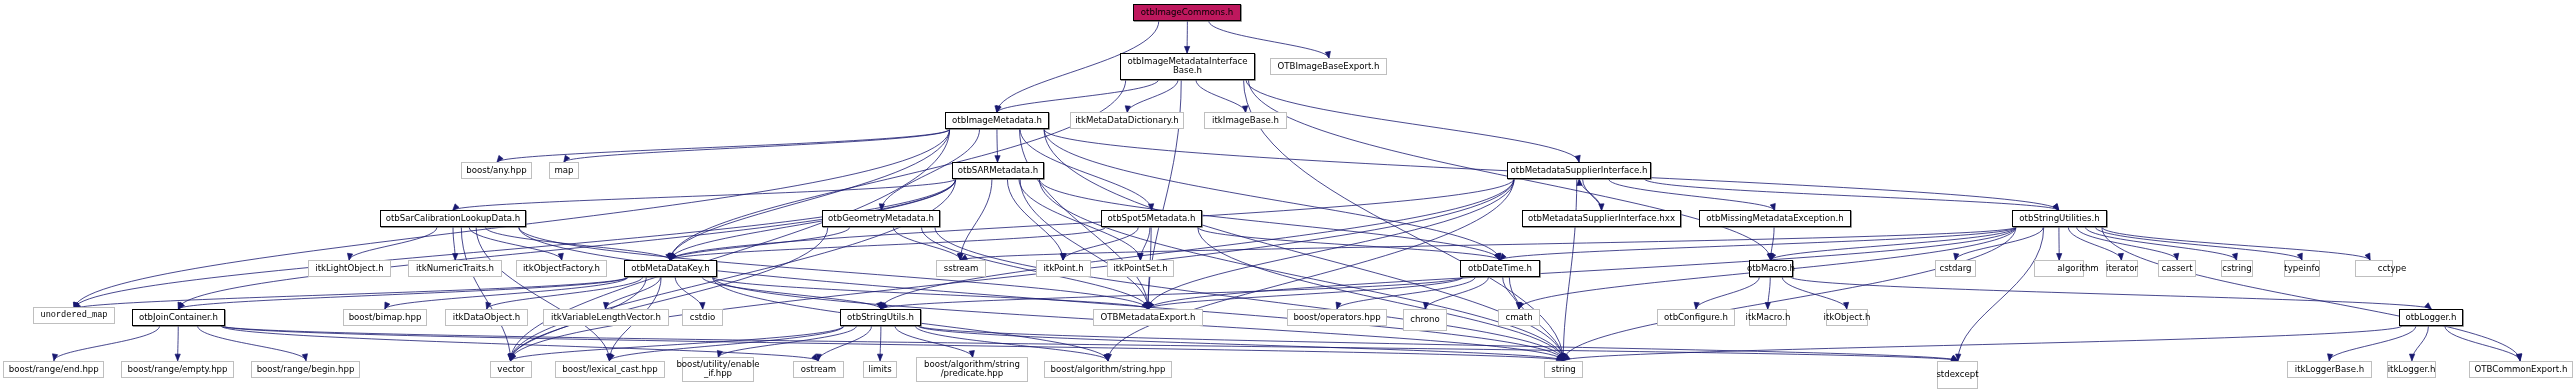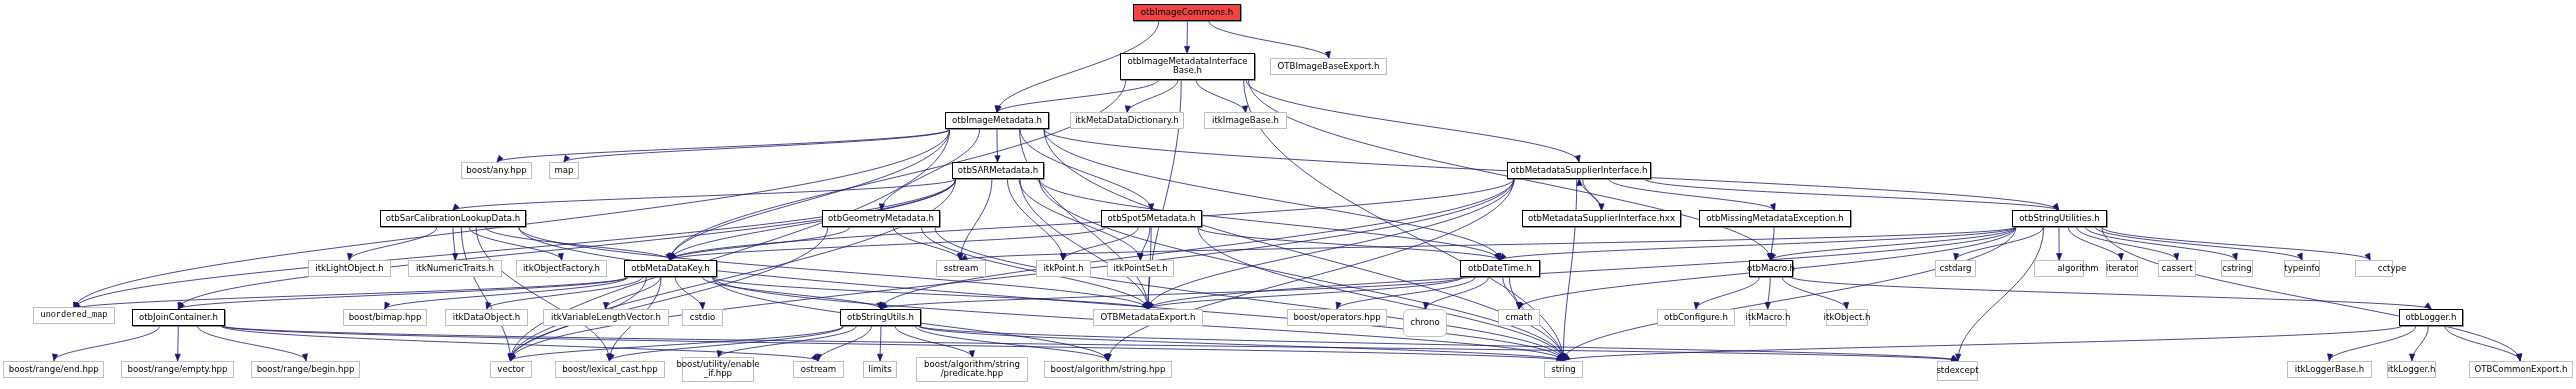--- a/index.html
+++ b/index.html
@@ -251,21 +251,21 @@
     <path class="edge" stroke="#191970" d="M3651.325,492 C3651.325,515.85 3520,526.45 3520,545"></path>
     <polygon class="arrow" fill="#191970" points="3520,545 3517.441422635346,534.5379886317648 3525.362417334723,535.6595246197926"></polygon>
     <path class="edge" stroke="#191970" d="M3670.075,492 C3670.075,515.85 3645,526.45 3645,545"></path>
     <polygon class="arrow" fill="#191970" points="3645,545 3641.2717126457756,534.8955518010962 3649.268790673771,535.1117531289149"></polygon>
     <path class="edge" stroke="#191970" d="M3694.6,492 C3694.6,515.85 3808.5,526.45 3808.5,545"></path>
     <polygon class="arrow" fill="#191970" points="3808.5,545 3803.310948337085,535.5621113145154 3811.251299613396,534.5870104947077"></polygon>
     <path class="edge" stroke="#191970" d="M3630.409090909091,492 C3630.409090909091,515.85 2362.5,526.45 2362.5,545"></path>
     <polygon class="arrow" fill="#191970" points="2362.5,545 2368.2093816085494,535.8674778046828 2372.9326709546854,542.3242988299768"></polygon>
   </svg>
 <div id="nodes">
-    <div class="node root" style="left: 1133px; top: 4px; width: 108px; height: 16.5px; background: #ef4444;"><span>otbImageCommons.h</span></div>
+    <div class="node root" style="left: 1133px; top: 4px; width: 108px; height: 16.5px; background: #be185d;"><span>otbImageCommons.h</span></div>
     <div class="node local" style="left: 1120px; top: 53px; width: 135px; height: 26.5px;"><span>otbImageMetadataInterface
 Base.h</span></div>
     <div class="node external" style="left: 1270px; top: 58px; width: 117px; height: 16.5px;"><span>OTBImageBaseExport.h</span></div>
     <div class="node local" style="left: 945px; top: 112px; width: 104px; height: 16.5px;"><span>otbImageMetadata.h</span></div>
     <div class="node external" style="left: 1070px; top: 112px; width: 114px; height: 16.5px;"><span>itkMetaDataDictionary.h</span></div>
     <div class="node external" style="left: 1204px; top: 112px; width: 83px; height: 16.5px;"><span>itkImageBase.h</span></div>
     <div class="node external" style="left: 461px; top: 162px; width: 71px; height: 16.5px;"><span>boost/any.hpp</span></div>
     <div class="node external" style="left: 549px; top: 162px; width: 30px; height: 16.5px;"><span>map</span></div>
     <div class="node local" style="left: 952px; top: 162px; width: 92px; height: 16.5px;"><span>otbSARMetadata.h</span></div>
     <div class="node local" style="left: 1507px; top: 162px; width: 144px; height: 16.5px;"><span>otbMetadataSupplierInterface.h</span></div>
@@ -293,37 +293,37 @@
     <div class="node external" style="left: 2355px; top: 260px; width: 30px; height: 16.5px; padding-left: 36px;"><span>cctype</span></div>
     <div class="node external" style="left: 33px; top: 307px; width: 82px; height: 16.5px; font-family: Liberation Mono, monospace;"><span>unordered_map</span></div>
     <div class="node local" style="left: 132px; top: 309px; width: 93px; height: 16.5px;"><span>otbJoinContainer.h</span></div>
     <div class="node external" style="left: 343px; top: 309px; width: 84px; height: 16.5px;"><span>boost/bimap.hpp</span></div>
     <div class="node external" style="left: 445px; top: 309px; width: 83px; height: 16.5px;"><span>itkDataObject.h</span></div>
     <div class="node external" style="left: 543px; top: 309px; width: 126px; height: 16.5px;"><span>itkVariableLengthVector.h</span></div>
     <div class="node external" style="left: 682px; top: 309px; width: 41px; height: 16.5px;"><span>cstdio</span></div>
     <div class="node local" style="left: 840px; top: 309px; width: 81px; height: 16.5px;"><span>otbStringUtils.h</span></div>
     <div class="node external" style="left: 1093px; top: 309px; width: 110px; height: 16.5px;"><span>OTBMetadataExport.h</span></div>
     <div class="node external" style="left: 1287px; top: 309px; width: 100px; height: 16.5px;"><span>boost/operators.hpp</span></div>
-    <div class="node external" style="left: 1403px; top: 309px; width: 44px; height: 28px; border-radius: 6px;"><span>chrono</span></div>
+    <div class="node external" style="left: 1403px; top: 309px; width: 44px; height: 22px;"><span>chrono</span></div>
     <div class="node external" style="left: 1498px; top: 309px; width: 42px; height: 16.5px;"><span>cmath</span></div>
     <div class="node external" style="left: 1657px; top: 309px; width: 78px; height: 16.5px;"><span>otbConfigure.h</span></div>
     <div class="node external" style="left: 1749px; top: 309px; width: 38px; height: 16.5px;"><span>itkMacro.h</span></div>
     <div class="node external" style="left: 1826px; top: 309px; width: 42px; height: 16.5px;"><span>itkObject.h</span></div>
     <div class="node local" style="left: 2399px; top: 309px; width: 64px; height: 16.5px;"><span>otbLogger.h</span></div>
     <div class="node external" style="left: 3.3px; top: 361px; width: 101px; height: 16.5px;"><span>boost/range/end.hpp</span></div>
     <div class="node external" style="left: 121px; top: 361px; width: 113px; height: 16.5px;"><span>boost/range/empty.hpp</span></div>
     <div class="node external" style="left: 251px; top: 361px; width: 109px; height: 16.5px;"><span>boost/range/begin.hpp</span></div>
     <div class="node external" style="left: 490px; top: 361px; width: 42px; height: 16.5px;"><span>vector</span></div>
     <div class="node external" style="left: 555px; top: 361px; width: 110px; height: 16.5px;"><span>boost/lexical_cast.hpp</span></div>
     <div class="node external" style="left: 682px; top: 357px; width: 72px; height: 24.5px;"><span>boost/utility/enable
 _if.hpp</span></div>
     <div class="node external" style="left: 793px; top: 361px; width: 51px; height: 16.5px;"><span>ostream</span></div>
     <div class="node external" style="left: 863px; top: 361px; width: 34px; height: 16.5px;"><span>limits</span></div>
     <div class="node external" style="left: 916px; top: 357px; width: 112px; height: 24.5px;"><span>boost/algorithm/string
 /predicate.hpp</span></div>
     <div class="node external" style="left: 1044px; top: 361px; width: 128px; height: 16.5px;"><span>boost/algorithm/string.hpp</span></div>
     <div class="node external" style="left: 1544px; top: 361px; width: 39px; height: 16.5px;"><span>string</span></div>
-    <div class="node external" style="left: 1937px; top: 361px; width: 41px; height: 20px;"><span>stdexcept</span></div>
+    <div class="node external" style="left: 1937px; top: 361px; width: 41px; height: 28px;"><span>stdexcept</span></div>
     <div class="node external" style="left: 2287px; top: 361px; width: 85px; height: 16.5px;"><span>itkLoggerBase.h</span></div>
     <div class="node external" style="left: 2387px; top: 361px; width: 49px; height: 16.5px;"><span>itkLogger.h</span></div>
     <div class="node external" style="left: 2469px; top: 361px; width: 104px; height: 16.5px;"><span>OTBCommonExport.h</span></div>
   </div>
 
 
 </body></html>

